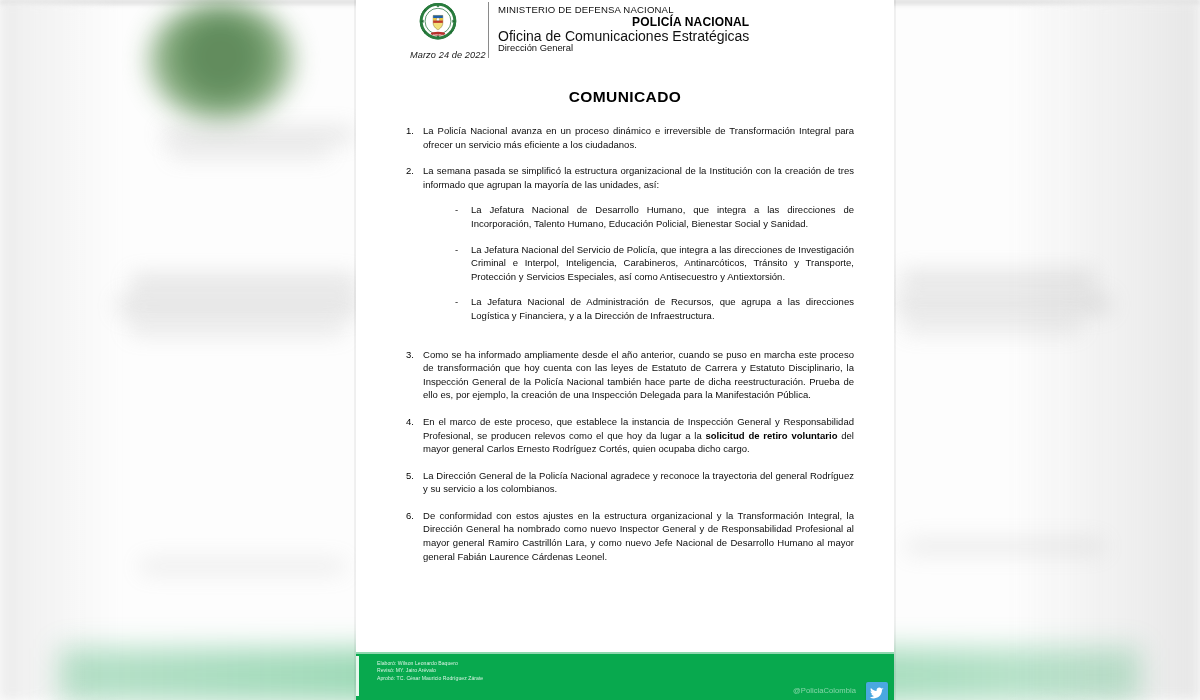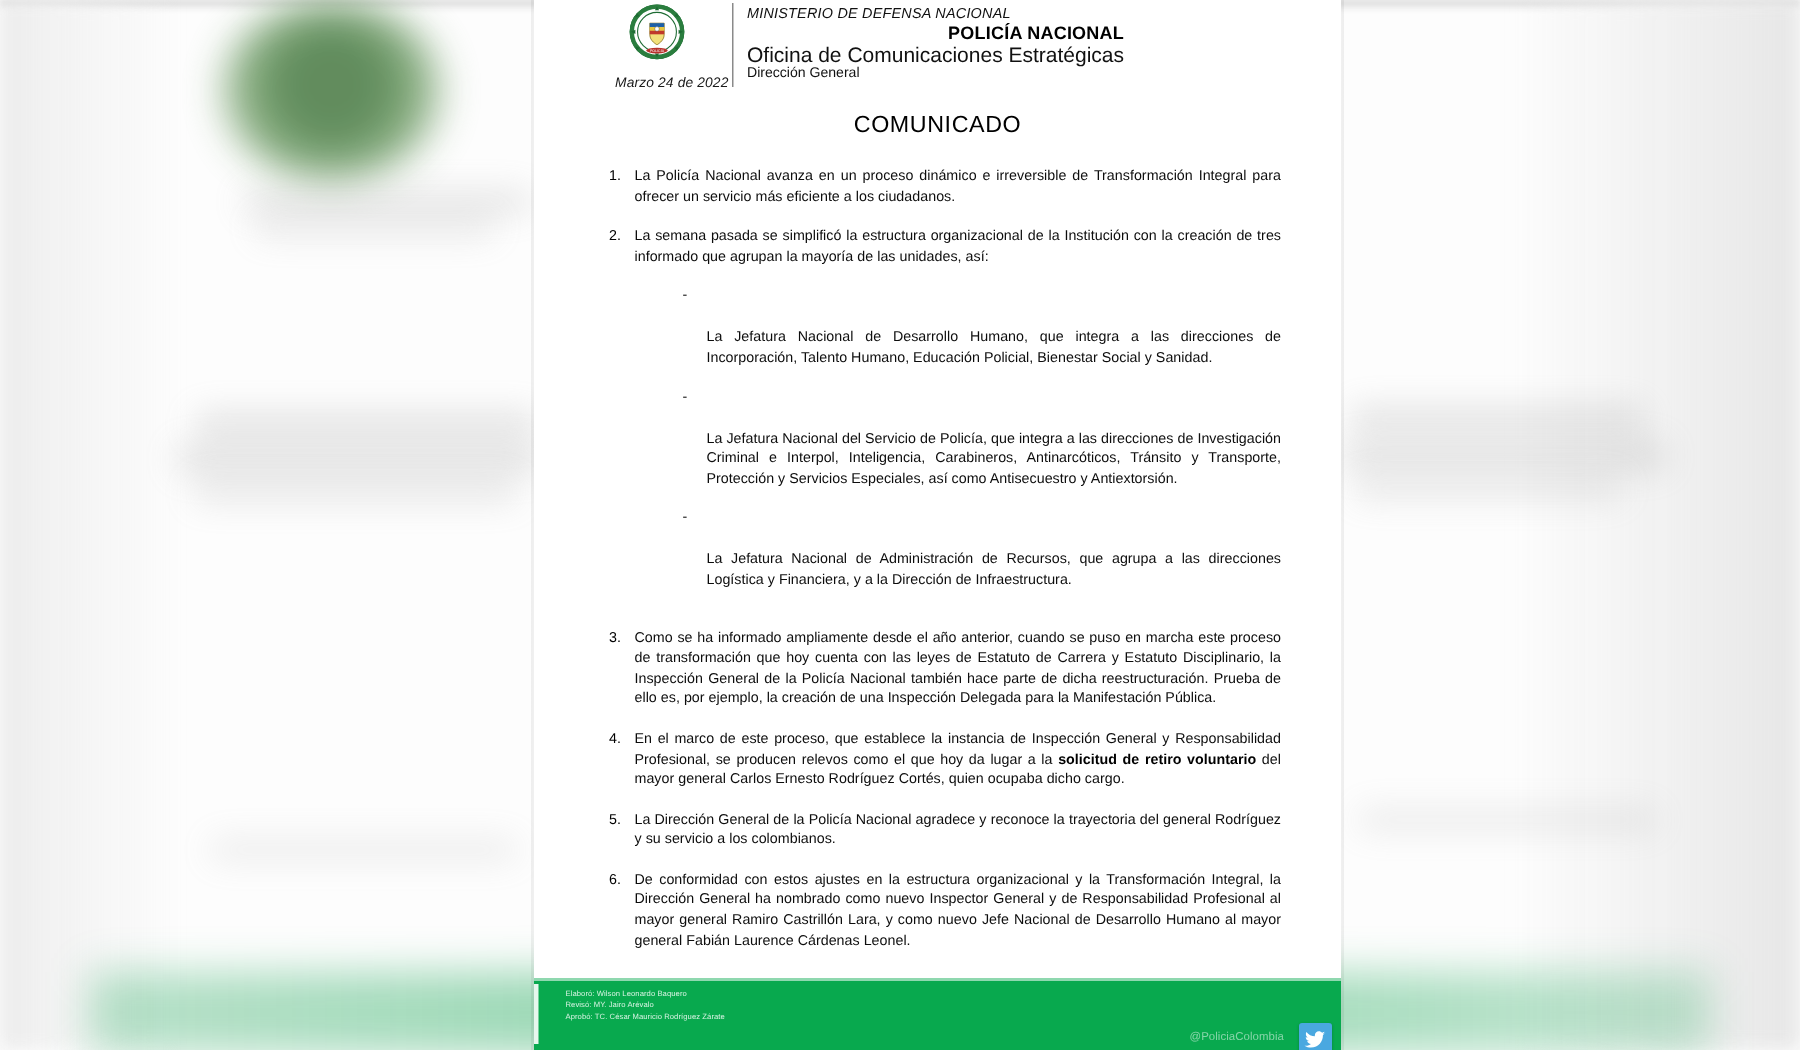--- a/index.html
+++ b/index.html
@@ -127,33 +127,33 @@
     top: 2px;
     width: 1px;
     height: 56px;
     background: #8a8a8a;
   }
   .head-text {
     position: absolute;
     left: 142px;
     top: 4px;
   }
-  .head-text .l1 { font-size: 9.6px; color: #111; letter-spacing: 0.15px; line-height: 12.2px; font-style: italic;}
+  .head-text .l1 { font-size: 9.6px; color: #111; letter-spacing: 0.15px; line-height: 12.2px;}
   .head-text .l2 { font-size: 12px; color: #000; font-weight: bold; letter-spacing: 0.15px; line-height: 13.5px; text-align: right;}
   .head-text .l3 { font-size: 14px; color: #111; line-height: 12.2px;}
   .head-text .l4 { font-size: 9.4px; color: #111; line-height: 12.2px;}
 
   
   .doc-title {
     text-align: center;
     font-size: 15.5px;
-    font-weight: normal;
+    font-weight: bold;
     color: #000;
     letter-spacing: 0.4px;
-    margin: 3px 0 0 0;
+    margin: 16px 0 0 0;
   }
 
   
   .intro {
     margin: 28px 0 0 0;
     padding: 0 46px 0 50px;
     font-size: 9.6px;
     font-weight: bold;
     color: #000;
     letter-spacing: 0.05px;
@@ -200,21 +200,20 @@
     font-size: 9.5px;
     line-height: 13.6px;
     color: #111;
   }
   .sub-body {
     flex: 1;
     font-size: 9.5px;
     line-height: 13.6px;
     color: #0d0d0d;
     text-align: justify;
-    margin-top: 28px;
   }
 
   
   .footer {
     position: absolute;
     left: 0;
     bottom: 0;
     width: 538px;
     height: 48px;
     background: #08a94e;

